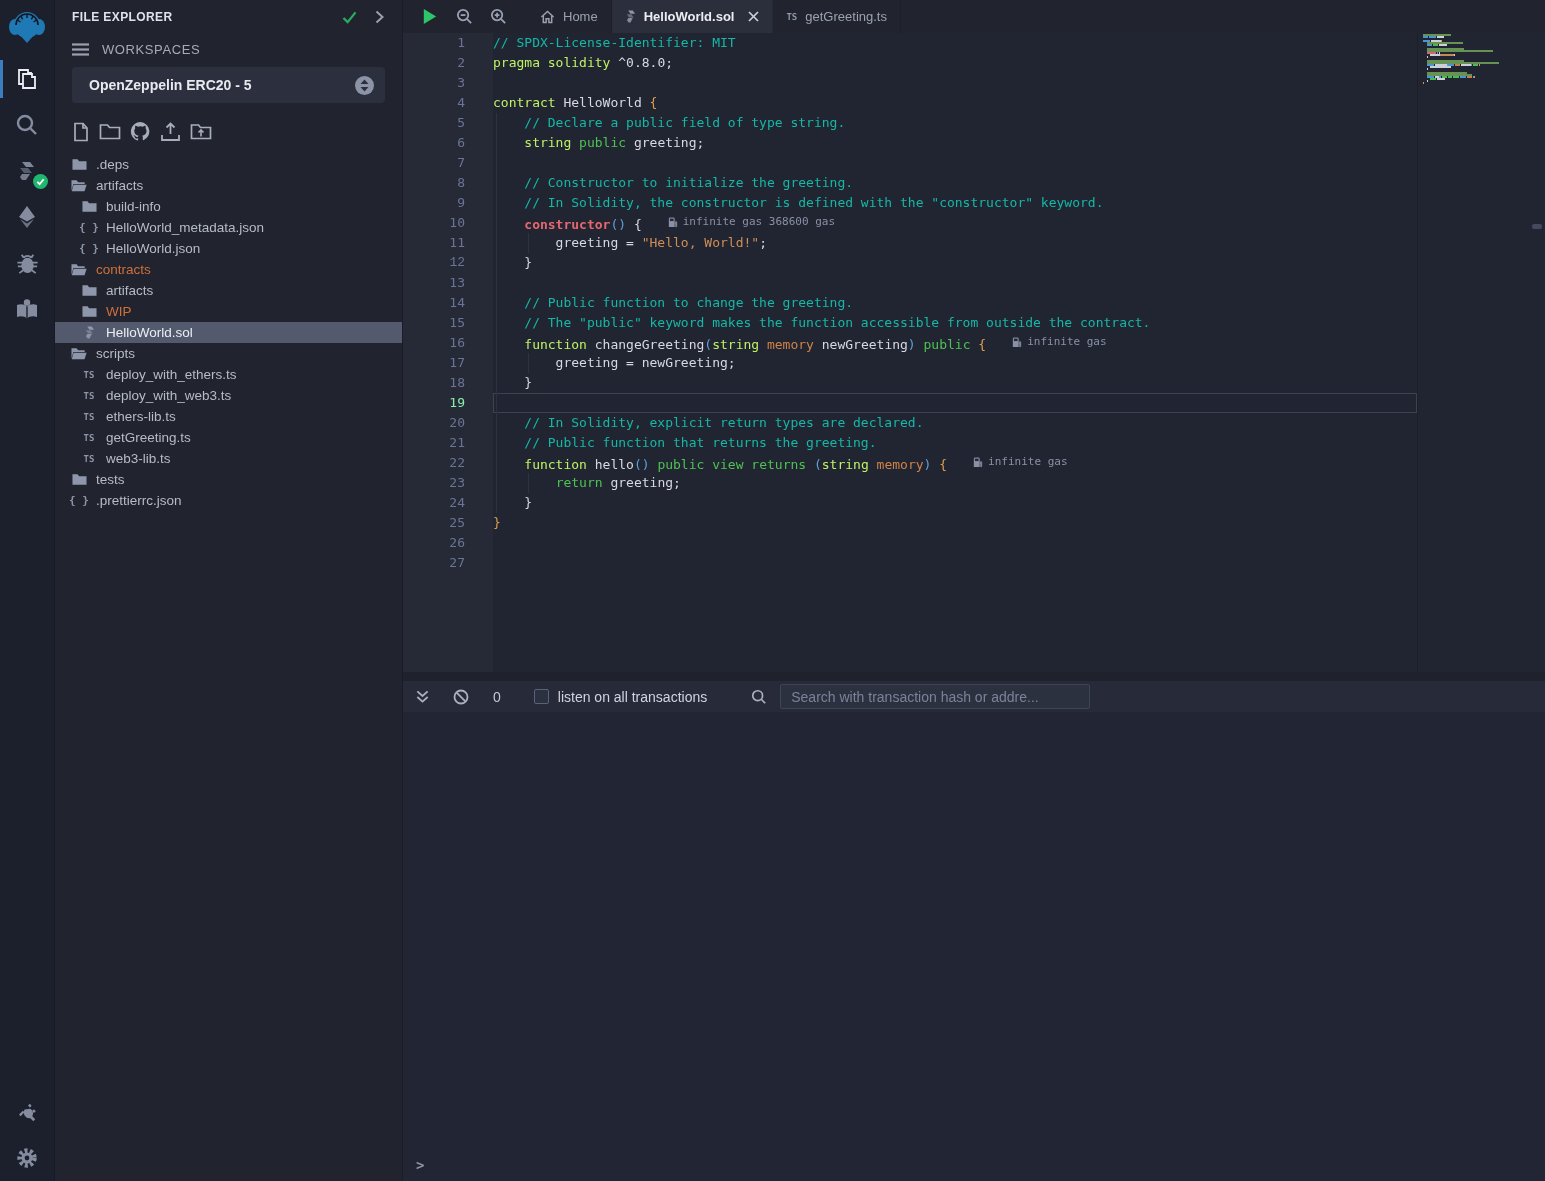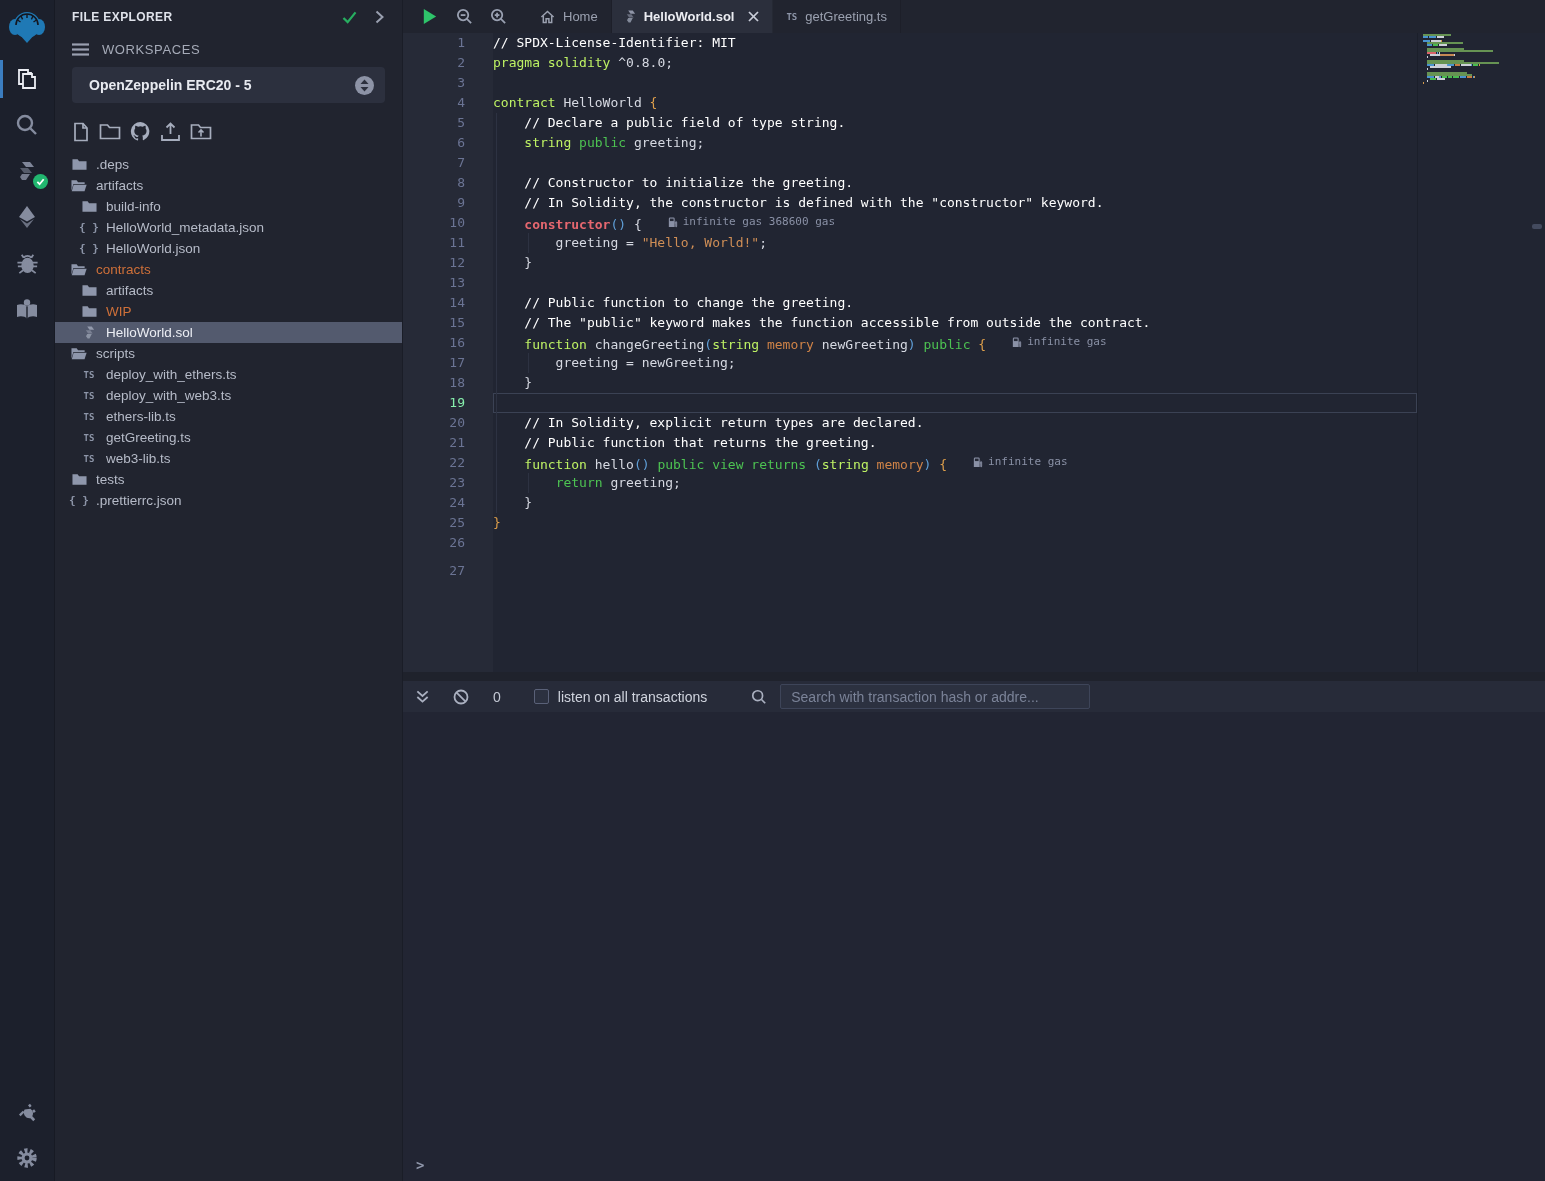--- a/index.html
+++ b/index.html
@@ -44,21 +44,21 @@
   .tb-actions{ display:flex; align-items:center; gap:17px; padding:0 20px 0 17px;}
   .tb-actions .abtn{ display:flex; cursor:pointer; color:#9aa1b2;}
   .tab{ display:flex; align-items:center; gap:8px; padding:3px 13px; font-size:13px; color:#9ba1b0; cursor:pointer; border-right:1px solid rgba(0,0,0,0.12);}
   .tab.active{ background:#2b2f3c; color:#ecedf2; font-weight:700;}
   .tab .close{ margin-left:6px; color:#c9cdd8; display:flex;}
   .editor{ height:639px; display:flex; position:relative; flex-shrink:0; background:#212532;}
   .gutter{ width:90px; background:#262a37; font-family:"DejaVu Sans Mono", monospace; font-size:13px; line-height:20px; color:#6b7494; text-align:right; padding-right:28px; flex-shrink:0;}
   .gutter .cur{ color:#86efac; }
   .codewrap{ flex:1; position:relative; min-width:0; overflow:hidden;}
   .codeline{ height:20px; white-space:pre; font-family:"DejaVu Sans Mono", monospace; font-size:13px; line-height:20px; color:#d6d9e2;}
-  .tk-com{color:#ffffff;margin-top:28px;} .tk-kw{color:#bef264;} .tk-kw2{color:#4dc352;}
+  .tk-com{color:#14b8a6;margin-top:28px;} .tk-kw{color:#bef264;} .tk-kw2{color:#4dc352;}
   .tk-ctor{color:#e5676f; font-weight:700;} .tk-str{color:#cf8e56;}
   .tk-mem{color:#cf8347;} .tk-b1{color:#de9f4b;} .tk-pb{color:#5f9fd8;} .tk-pl{color:#d6d9e2;}
   .gaslens{ display:inline-flex; align-items:center; gap:5px; margin-left:26px; font-size:11px; color:#8a91a6; font-family:"DejaVu Sans Mono", monospace; position:relative; top:-1px;}
   .curline-box{ position:absolute; left:0; right:0; height:20px; border:1px solid #3b4254; pointer-events:none;}
   .iguide{ position:absolute; width:1px; background:#2d3242; pointer-events:none;}
   .minizone{ width:128px; flex-shrink:0; border-left:1px solid #1b1f2a; position:relative; background:#212532;}
   .minimap{ position:absolute; left:5px; top:1px; right:16px; cursor:pointer;}
   .mm-row{ height:2px; position:relative; }
   .mm-seg{ position:absolute; top:0; height:1.6px; opacity:.95; }
   .vscroll-thumb{ position:absolute; right:3px; top:191px; width:10px; height:5px; background:#434a5e; border-radius:2px; cursor:pointer;}
@@ -435,36 +435,36 @@
           <div style="height: 20px;">2</div>
           <div style="height: 20px;">3</div>
           <div style="height: 20px;">4</div>
           <div style="height: 20px;">5</div>
           <div style="height: 20px;">6</div>
           <div style="height: 20px;">7</div>
           <div style="height: 20px;">8</div>
           <div style="height: 20px;">9</div>
           <div style="height: 20px;">10</div>
           <div style="height: 20px;">11</div>
-          <div style="height: 20px;">12</div>
+          <div style="height: 20px; font-family: Liberation Mono, monospace;">12</div>
           <div style="height: 20px;">13</div>
           <div style="height: 20px;">14</div>
           <div style="height: 20px;">15</div>
           <div style="height: 20px;">16</div>
           <div style="height: 20px;">17</div>
           <div style="height: 20px;">18</div>
           <div class="cur" style="height: 20px;">19</div>
           <div style="height: 20px;">20</div>
           <div style="height: 20px;">21</div>
           <div style="height: 20px;">22</div>
           <div style="height: 20px;">23</div>
           <div style="height: 20px;">24</div>
           <div style="height: 20px;">25</div>
           <div style="height: 20px;">26</div>
-          <div style="height: 20px; margin-top: 8px;">27</div>
+          <div style="height: 20px;">27</div>
         </div>
       <div class="codewrap" id="codewrap">
           <div class="codeline"><span class="tk-com">// SPDX-License-Identifier: MIT</span></div>
           <div class="codeline"><span class="tk-kw">pragma</span><span class="tk-pl"> </span><span class="tk-kw">solidity</span><span class="tk-pl"> ^0.8.0;</span></div>
           <div class="codeline"></div>
           <div class="codeline"><span class="tk-kw">contract</span><span class="tk-pl"> HelloWorld </span><span class="tk-b1">{</span></div>
           <div class="codeline"><span class="tk-pl">    </span><span class="tk-com">// Declare a public field of type string.</span></div>
           <div class="codeline"><span class="tk-pl">    </span><span class="tk-kw">string</span><span class="tk-pl"> </span><span class="tk-kw2">public</span><span class="tk-pl"> greeting;</span></div>
           <div class="codeline"></div>
           <div class="codeline"><span class="tk-pl">    </span><span class="tk-com">// Constructor to initialize the greeting.</span></div>

